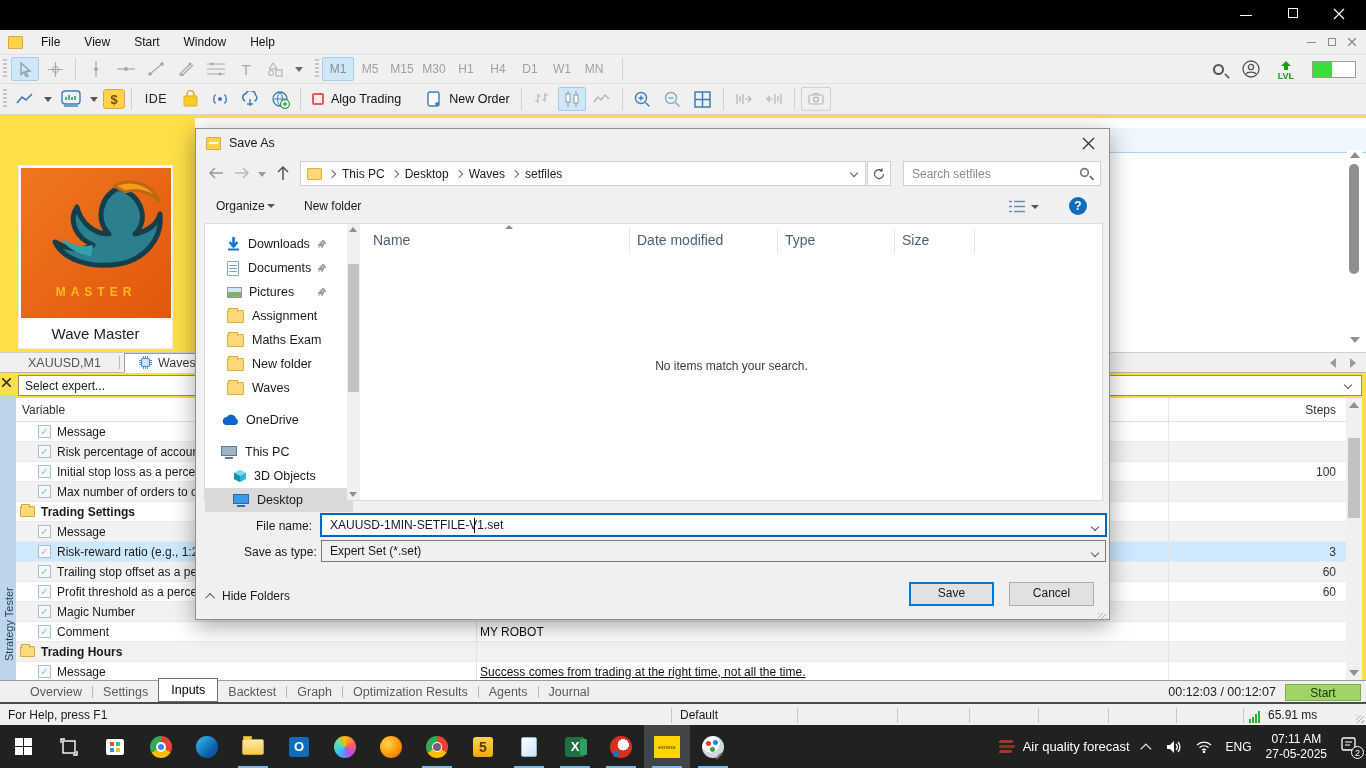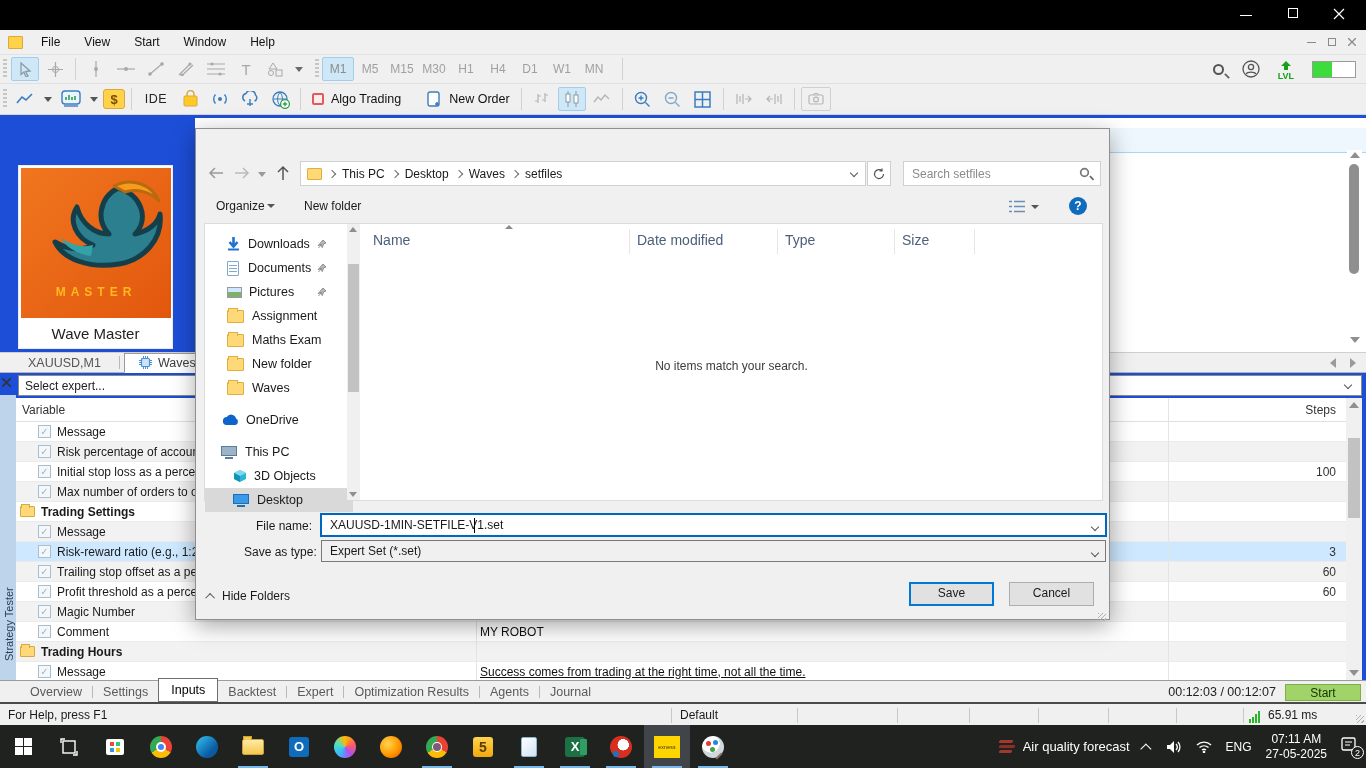--- a/index.html
+++ b/index.html
@@ -1,17 +1,17 @@
 <!DOCTYPE html>
 <html><head>
 <meta charset="utf-8">
 <style>
   html,body{margin:0;padding:0;background:#444;}
   *{box-sizing:border-box;font-family:"Liberation Sans",sans-serif;}
-  .screen{position:relative;width:1366px;height:768px;background:#1d4ed8;overflow:hidden;font-size:12px;color:#1a1a1a;}
+  .screen{position:relative;width:1366px;height:768px;background:#fde047;overflow:hidden;font-size:12px;color:#1a1a1a;}
   .abs{position:absolute;}
   
   .titlebar{left:0;top:0;width:1366px;height:30px;background:#000;}
   .wbtn{top:8px;width:22px;height:14px;}
   .menubar{left:0;top:30px;width:1366px;height:25px;background:#f0f0f0;border-bottom:1px solid #e2e2e2;display:flex;align-items:center;}
   .menubar .mi{padding:0 12px;height:25px;display:flex;align-items:center;color:#111;}
   .toolbar{left:0;top:55px;width:1366px;height:29px;background:#f0f0f0;border-bottom:1px solid #e0e0e0;display:flex;align-items:center;}
   .toolbar2{top:84px;height:31px;border-bottom:1px solid #d6d6d6;}
   .tbtn{width:28px;height:24px;margin:0 1px;display:flex;align-items:center;justify-content:center;color:#9a9a9a;}
   .tbtn.active{background:#cfe8f8;border:1px solid #a3cdec;border-radius:2px;}
@@ -461,21 +461,21 @@
   </div>
 
   <div class="abs btabs">
     <div style="width:20px;"></div>
     <div class="btab">Overview</div>
       <div class="bsep"></div>
     <div class="btab">Settings</div>
     <div class="btab on">Inputs</div>
     <div class="btab">Backtest</div>
       <div class="bsep"></div>
-    <div class="btab">Expert</div>
+    <div class="btab">Graph</div>
       <div class="bsep"></div>
     <div class="btab">Optimization Results</div>
       <div class="bsep"></div>
     <div class="btab">Agents</div>
       <div class="bsep"></div>
     <div class="btab">Journal</div>
     <div style="position:absolute;right:90px;top:4px;font-size:12.5px;color:#222;">00:12:03 / 00:12:07</div>
     <div class="startbtn">Start</div>
   </div>
 
@@ -608,20 +608,29 @@
         <svg width="17" height="16" viewBox="0 0 17 16">
             <rect x="1" y="1" width="13" height="12" rx="1.5" fill="none" stroke="#fff" stroke-width="1.3"></rect>
             <path d="M4 5 H11 M4 8 H9" stroke="#fff" stroke-width="1.2"></path>
           </svg>
         <div style="position:absolute;right:-6px;bottom:-3px;width:13px;height:13px;border-radius:50%;background:#20221f;border:1px solid #fff;color:#fff;font-size:9px;display:flex;align-items:center;justify-content:center;">2</div>
       </div>
     </div>
   </div>
 
   <div class="abs dialog">
+    <div class="dttl">
+      <div class="abs" style="left:10px;top:8px;width:15px;height:13px;background:#ffd24a;border:1px solid #d8a93c;border-radius:1px;">
+          <div style="margin:4px 2px;height:2px;background:#fff;"></div>
+        </div>
+      <span class="abs" style="left:33px;top:7px;font-size:12.5px;">Save As</span>
+      <svg class="abs" style="right:14px;top:8px;" width="13" height="13" viewBox="0 0 13 13">
+          <path d="M1 1 L12 12 M12 1 L1 12" stroke="#333" stroke-width="1.3"></path>
+        </svg>
+    </div>
 
     <div class="abs addr" style="left:0;width:100%;">
       <svg class="abs" style="left:12px;top:5px;" width="16" height="14" viewBox="0 0 16 14">
           <path d="M15 7 H2 M7 2 L2 7 L7 12" stroke="#999" stroke-width="1.5" fill="none"></path>
         </svg>
       <svg class="abs" style="left:38px;top:5px;" width="16" height="14" viewBox="0 0 16 14">
           <path d="M1 7 H14 M9 2 L14 7 L9 12" stroke="#bbb" stroke-width="1.5" fill="none"></path>
         </svg>
       <div class="abs" style="left:62px;top:11px;width:0;height:0;border-left:4px solid transparent;border-right:4px solid transparent;border-top:5px solid #999;"></div>
       <svg class="abs" style="left:80px;top:4px;" width="14" height="16" viewBox="0 0 14 16">

